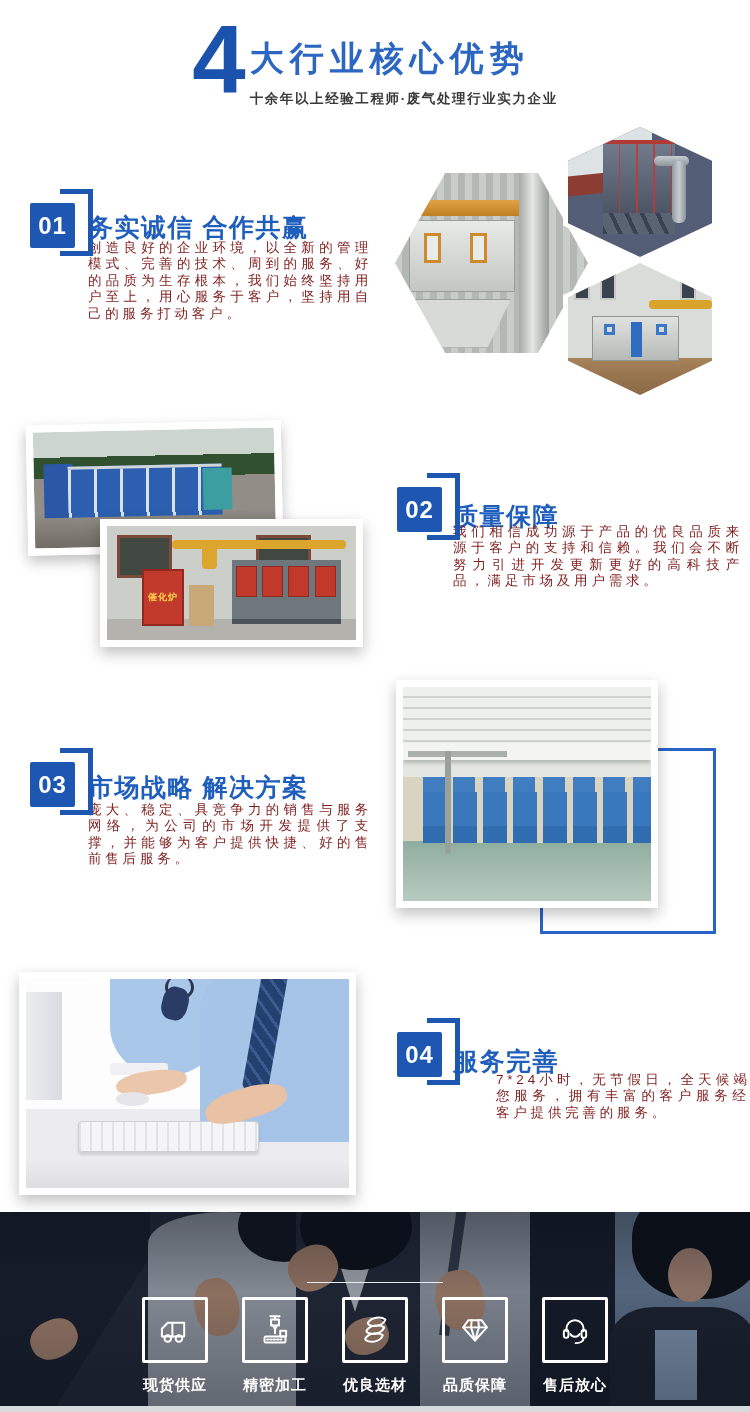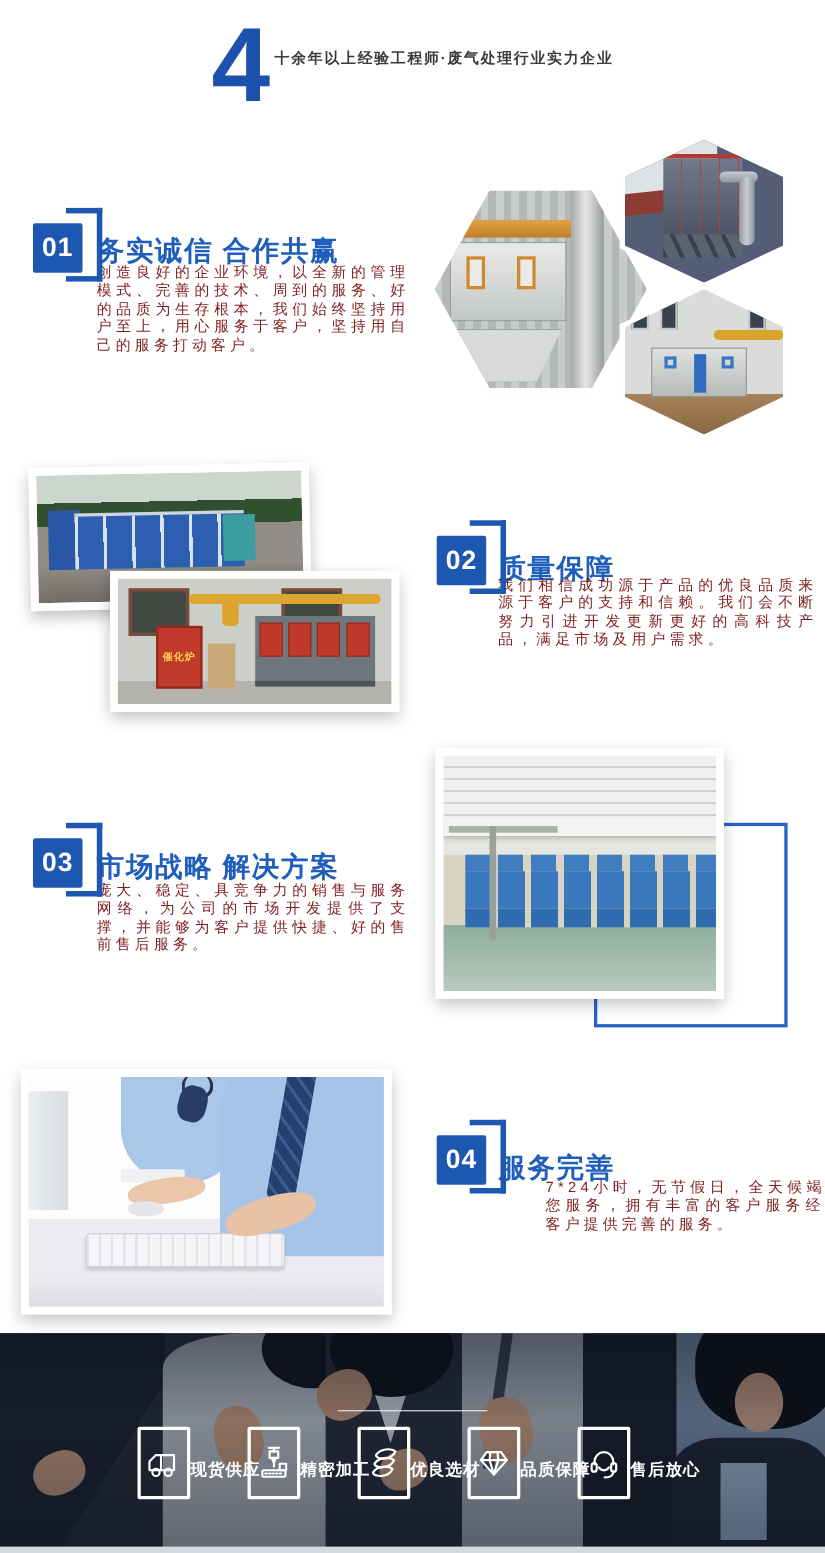--- a/index.html
+++ b/index.html
@@ -140,35 +140,36 @@
   .typ-kbd2{position:absolute;left:26%;top:40%;width:18%;height:6%;background:#f0f0f3;border-radius:3px;}
   .typ-mouse{position:absolute;left:28%;top:54%;width:10%;height:7%;background:#e6e6ea;border-radius:50%;}
 
   
   .banner{position:absolute;left:0;top:1212px;width:750px;height:200px;overflow:hidden;background:#2a3140;}
   .sil{position:absolute;}
   .banner-overlay{position:absolute;inset:0;background:linear-gradient(180deg,rgba(10,14,26,0.55),rgba(10,14,26,0.30) 40%,rgba(10,14,26,0.50));z-index:2;}
   .banner-title{position:absolute;left:0;top:30px;width:100%;text-align:center;color:#fff;font-size:27px;font-weight:bold;letter-spacing:5px;z-index:5;}
   .banner-divider{position:absolute;left:307px;top:70px;width:136px;height:1px;background:rgba(240,244,248,0.95);z-index:5;}
   .banner-items{position:absolute;left:0;top:85px;width:100%;display:flex;justify-content:center;z-index:5;}
-  .fitem{width:100px;display:flex;flex-direction:row;align-items:center;}
+  .fitem{width:100px;display:flex;flex-direction:column;align-items:center;}
   .fbox{width:66px;height:66px;border:3px solid #fff;border-radius:2px;display:flex;align-items:center;justify-content:center;}
   .fbox svg{width:42px;height:42px;stroke:#fff;fill:none;stroke-width:3;stroke-linecap:round;stroke-linejoin:round;}
   .flabel{margin-top:13px;color:#fff;font-size:15px;font-weight:bold;letter-spacing:1px;white-space:nowrap;}
   .banner-strip{position:absolute;left:0;bottom:0;width:100%;height:6px;background:#d6dade;z-index:6;}
 </style>
 </head>
 <body>
 
 <div class="canvas">
 
   <div class="page-header">
     <div class="header-row">
       <span class="big-num">4</span>
       <div class="header-col">
+        <div class="header-title">大行业核心优势</div>
         <div class="header-subtitle">十余年以上经验工程师·废气处理行业实力企业</div>
       </div>
     </div>
   </div>
 
   <div class="hex-collage">
     <div class="hex hex-flat hex-a">
       <div class="hex-in">
         <div class="hexa-bg"></div>
         <div class="hexa-pipe"></div>

